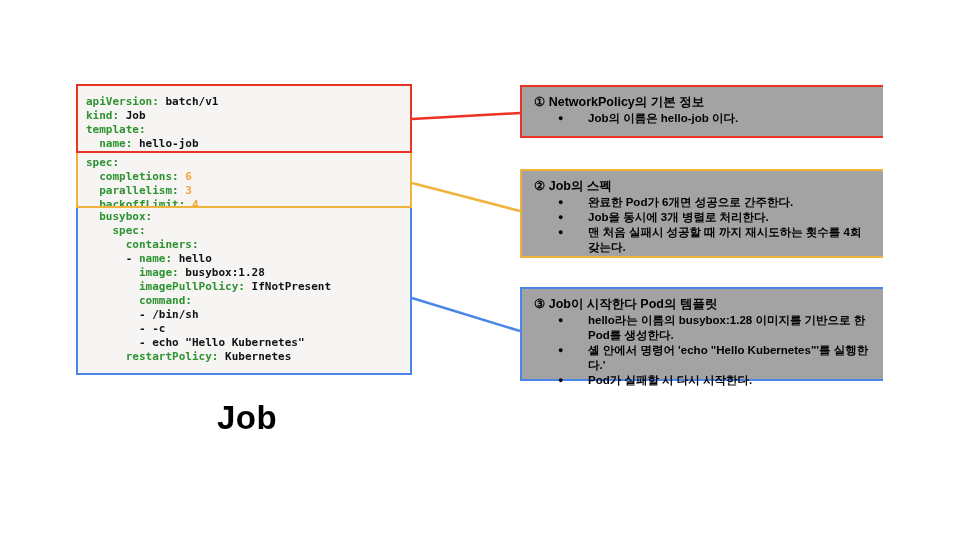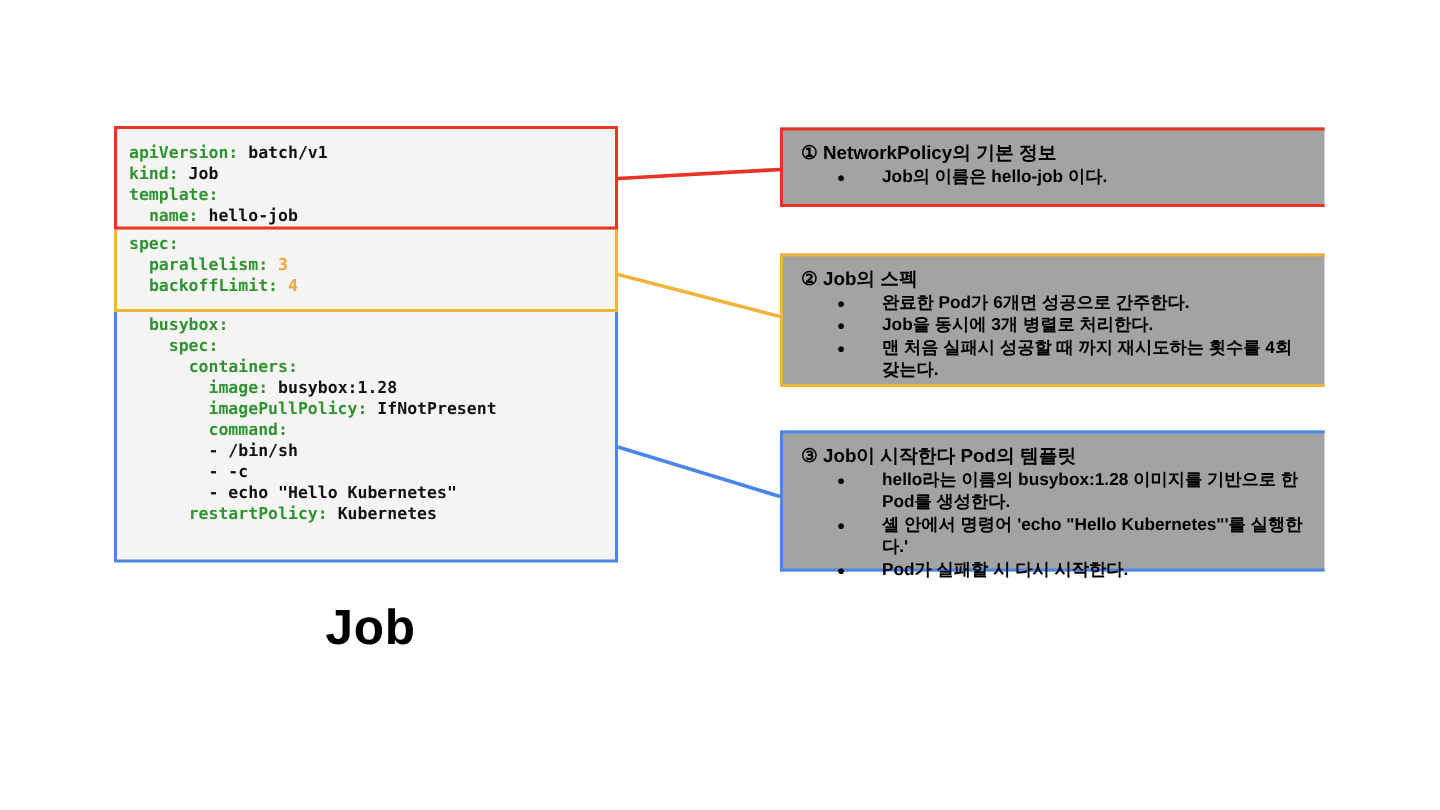--- a/index.html
+++ b/index.html
@@ -50,27 +50,29 @@
 
   <div class="code-panel">
     <div class="code-section sec-0">
         <div class="code-line"><span class="tok-key">apiVersion:</span><span class="tok-plain"> batch/v1</span></div>
         <div class="code-line"><span class="tok-key">kind:</span><span class="tok-plain"> Job</span></div>
         <div class="code-line"><span class="tok-key">template:</span></div>
         <div class="code-line"><span class="tok-plain">  </span><span class="tok-key">name:</span><span class="tok-plain"> hello-job</span></div>
       </div>
     <div class="code-section sec-1">
         <div class="code-line"><span class="tok-key">spec:</span></div>
+        <div class="code-line"><span class="tok-plain">  </span><span class="tok-key">completions:</span><span class="tok-num"> 6</span></div>
         <div class="code-line"><span class="tok-plain">  </span><span class="tok-key">parallelism:</span><span class="tok-num"> 3</span></div>
         <div class="code-line"><span class="tok-plain">  </span><span class="tok-key">backoffLimit:</span><span class="tok-num"> 4</span></div>
       </div>
     <div class="code-section sec-2">
         <div class="code-line"><span class="tok-plain">  </span><span class="tok-key">busybox:</span></div>
         <div class="code-line"><span class="tok-plain">    </span><span class="tok-key">spec:</span></div>
         <div class="code-line"><span class="tok-plain">      </span><span class="tok-key">containers:</span></div>
+        <div class="code-line"><span class="tok-plain">      - </span><span class="tok-key">name:</span><span class="tok-plain"> hello</span></div>
         <div class="code-line"><span class="tok-plain">        </span><span class="tok-key">image:</span><span class="tok-plain"> busybox:1.28</span></div>
         <div class="code-line"><span class="tok-plain">        </span><span class="tok-key">imagePullPolicy:</span><span class="tok-plain"> IfNotPresent</span></div>
         <div class="code-line"><span class="tok-plain">        </span><span class="tok-key">command:</span></div>
         <div class="code-line"><span class="tok-plain">        - /bin/sh</span></div>
         <div class="code-line"><span class="tok-plain">        - -c</span></div>
         <div class="code-line"><span class="tok-plain">        - echo "Hello Kubernetes"</span></div>
         <div class="code-line"><span class="tok-plain">      </span><span class="tok-key">restartPolicy:</span><span class="tok-plain"> Kubernetes</span></div>
       </div>
   </div>
 

